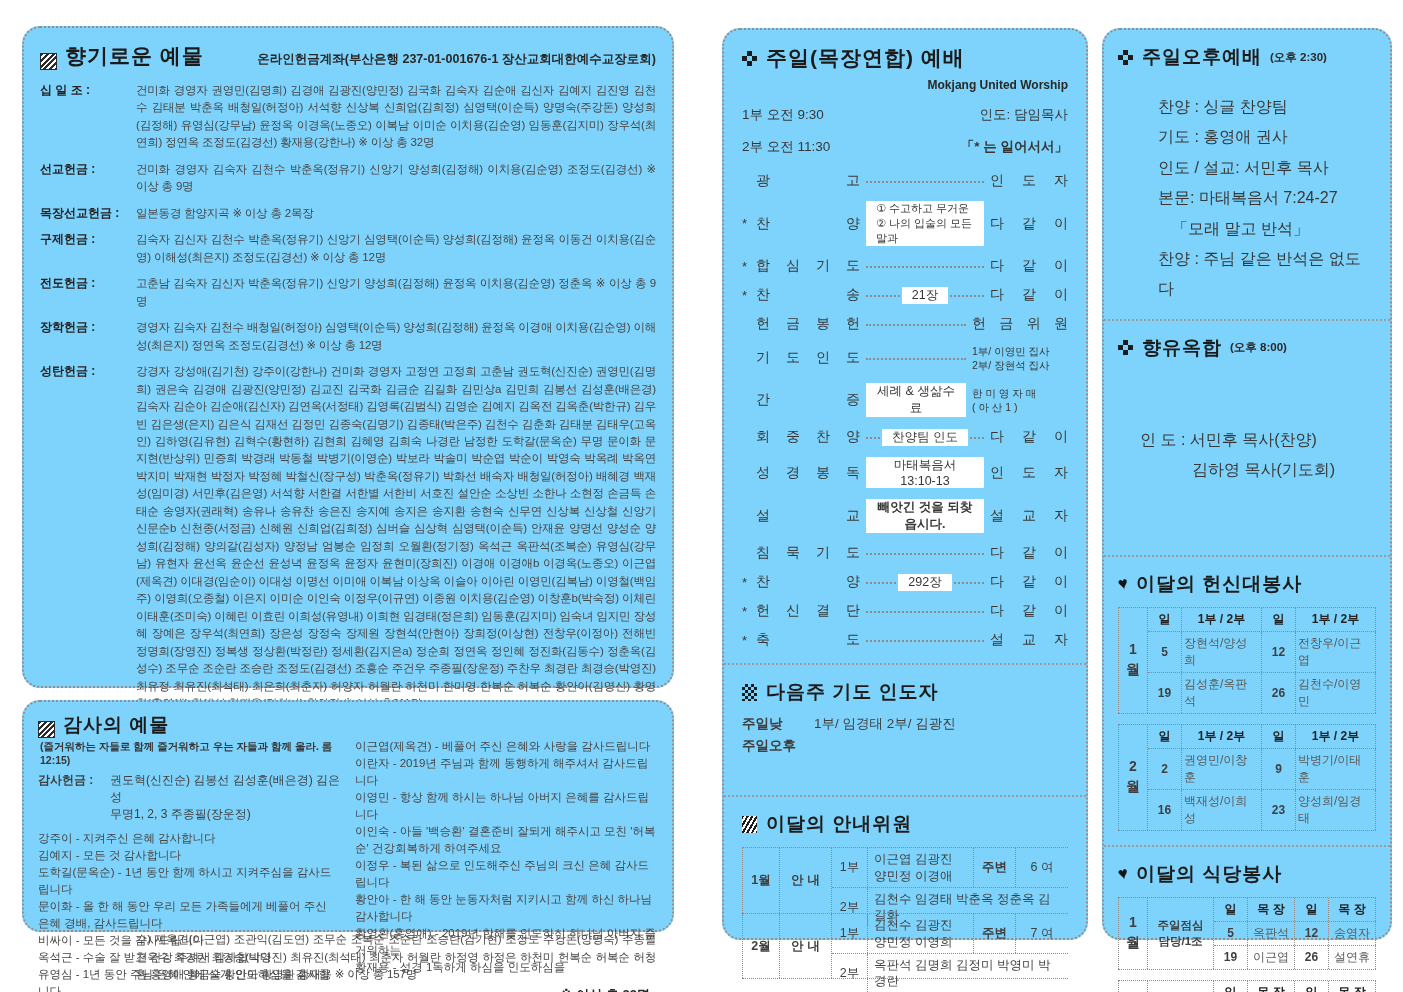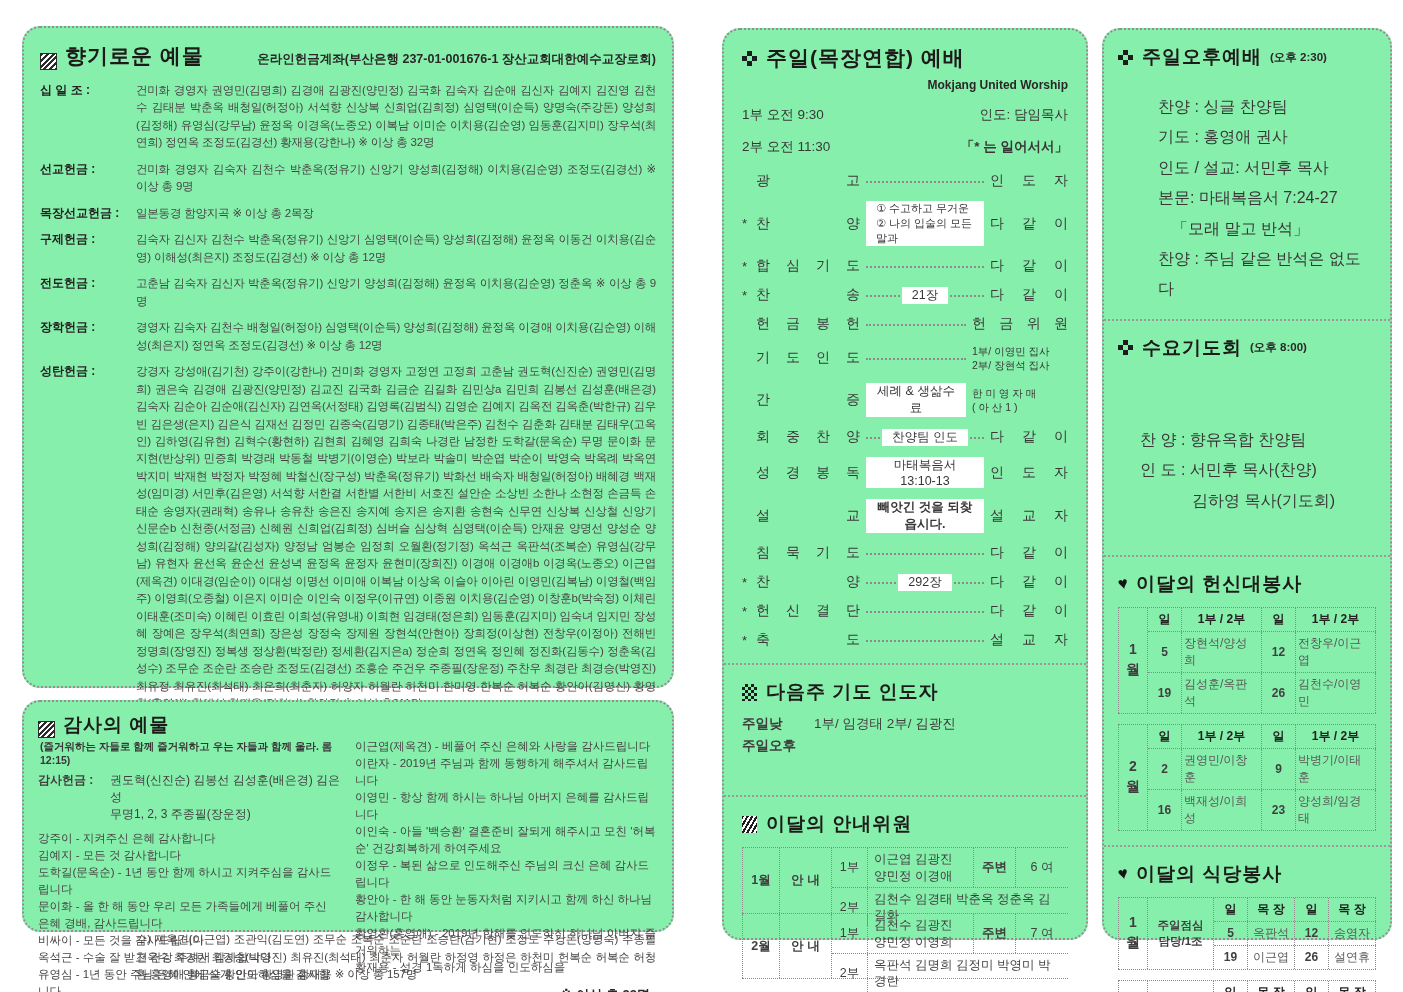--- a/index.html
+++ b/index.html
@@ -3,21 +3,21 @@
 <meta charset="utf-8">
 <style>
   * { margin:0; padding:0; box-sizing:border-box; }
   html,body { background:#fff; }
   body {
     width:1403px; height:992px; position:relative; overflow:hidden;
     font-family:"Liberation Sans","DejaVu Sans",sans-serif;
     color:#413f3e;
   }
   .panel {
-    position:absolute; border:2px dotted #8f8f8f; border-radius:18px; background:#86efac;
+    position:absolute; border:2px dotted #8f8f8f; border-radius:18px; background:#7dd3fc;
   }
   
   #fragrant { left:22px; top:26px; width:652px; height:662px; padding:14px 16px 10px 16px; }
   .head-row { display:flex; align-items:flex-end; }
   .stripe-icon {
     display:inline-block; width:17px; height:17px; margin-right:8px; flex-shrink:0;
     background:repeating-linear-gradient(135deg,#2b2b2b 0 2px,#fff 2px 4px);
     border:1px solid #2b2b2b;
   }
   .big-title { font-size:21px; font-weight:bold; color:#1d1b1a; letter-spacing:1px; }
@@ -517,25 +517,24 @@
       <div>인도 / 설교: 서민후 목사</div>
       <div>본문: 마태복음서 7:24-27</div>
       <div class="indent">「모래 말고 반석」</div>
       <div>찬양 : 주님 같은 반석은 없도다</div>
     </div>
   </div>
 
   <div class="rsec" id="wednesday" style="flex:0 0 236px">
     <div class="mtitle-row">
       <span class="checker-icon"></span>
-      <span class="rtitle">수요기도회</span>
+      <span class="rtitle">향유옥합</span>
       <span class="rtime">(오후 8:00)</span>
     </div>
     <div class="rlines">
-      <div>찬 양 : 향유옥합 찬양팀</div>
       <div>인 도 : 서민후 목사(찬양)</div>
       <div class="indent" style="padding-left:52px">김하영 목사(기도회)</div>
     </div>
   </div>
 
   <div class="rsec" style="flex:0 0 249px">
     <div class="mtitle-row">
       <span class="heart-icon">♥</span>
       <span class="rtitle">이달의 헌신대봉사</span>
     </div>

